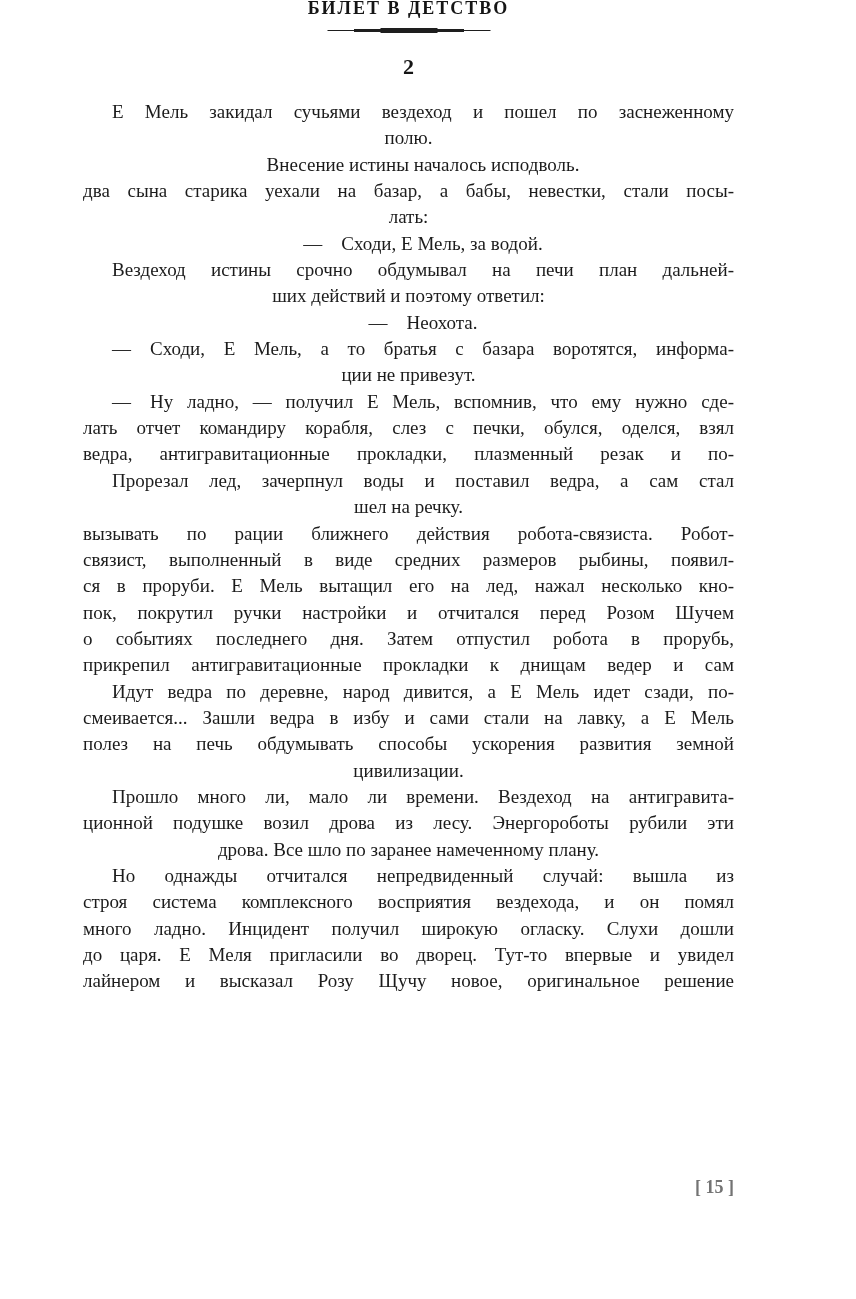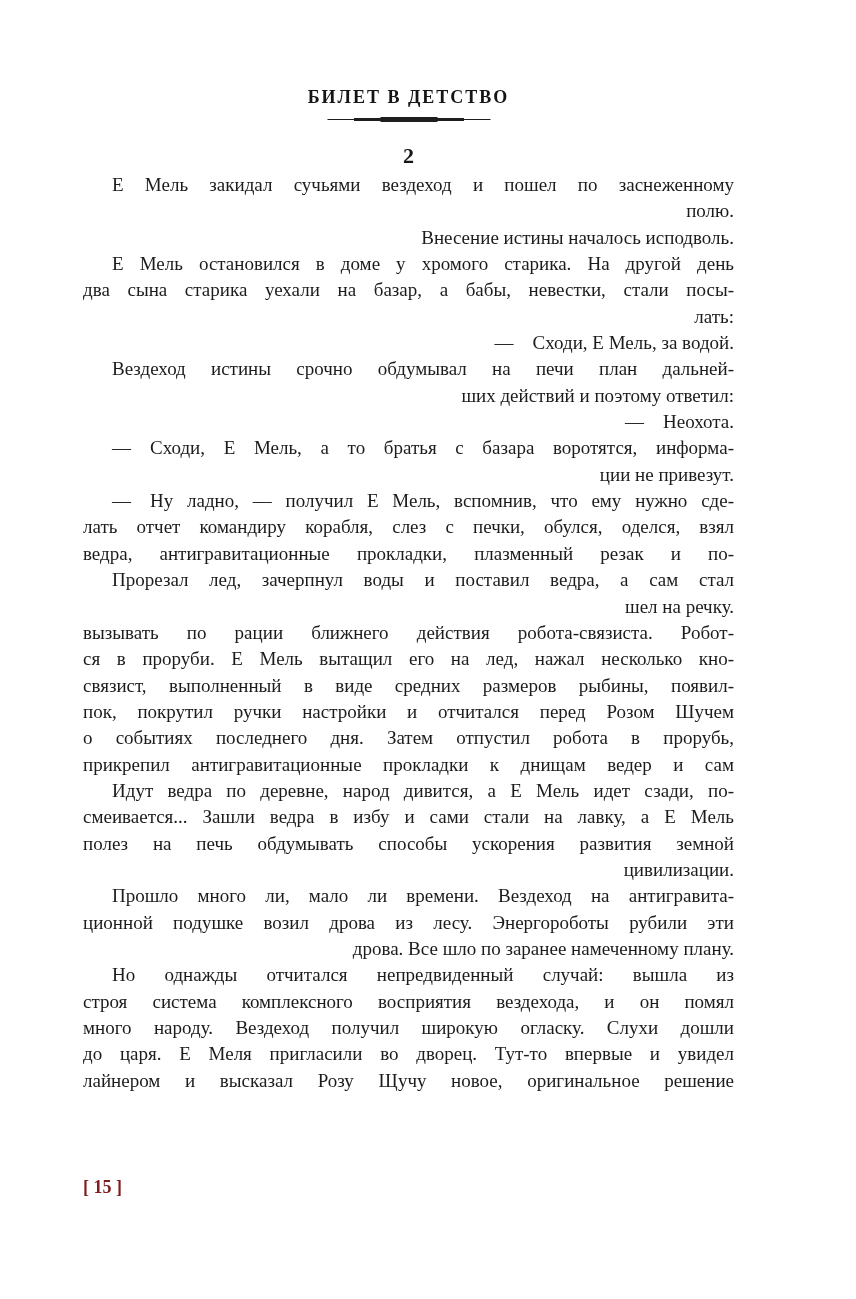--- a/index.html
+++ b/index.html
@@ -14,21 +14,20 @@
     background: #ffffff;
     font-family: "Liberation Serif", serif;
     color: #1c1c1c;
     overflow: hidden;
   }
   .column {
     margin-left: 83px;
     width: 651px;
   }
   .running-head {
-    padding-top: 89px;
     text-align: center;
     font-size: 18px;
     font-weight: 700;
     letter-spacing: 2px;
     line-height: 17px;
     color: #151515;
   }
   .divider {
     position: relative;
     width: 163px;
@@ -48,45 +47,45 @@
   .divider .rule-thick { top: 0.8px; width: 57px;  height: 4.8px; }
   .chapter-number {
     margin-top: 22px;
     text-align: center;
     font-size: 22px;
     font-weight: 700;
     line-height: 24px;
     color: #151515;
   }
   .body-text {
-    margin-top: 4px;
+    margin-top: 20px;
     height: 982px;
     overflow: hidden;
     font-size: 19px;
     line-height: 26.35px;
   }
   .line {
-    text-align: right;
+    text-align: center;
   }
   .line.just {
     text-align: justify;
     text-align-last: justify;
   }
   .line.indent {
     text-indent: 29px;
   }
   .folio {
     position: absolute;
     top: 1177px;
     left: 83px;
     width: 651px;
-    text-align: left;
+    text-align: right;
     font-size: 18px;
     font-weight: 700;
-    color: #7f1d1d;
+    color: #737373;
   }
 </style>
 </head>
 <body>
 
 <div class="page">
   <div class="column">
 
     <div class="running-head">БИЛЕТ В ДЕТСТВО</div>
 
@@ -95,50 +94,49 @@
       <span class="rule-med"></span>
       <span class="rule-thick"></span>
     </div>
 
     <div class="chapter-number">2</div>
 
     <div class="body-text">
         <div class="line indent just">Е Мель закидал сучьями вездеход и пошел по заснеженному</div>
         <div class="line">полю.</div>
         <div class="line indent">Внесение истины началось исподволь.</div>
-        <div class="line indent just">Е Мель остановился в доме у хромого старика. На другой день</div>
         <div class="line just">два сына старика уехали на базар, а бабы, невестки, стали посы-</div>
         <div class="line">лать:</div>
         <div class="line indent">— Сходи, Е Мель, за водой.</div>
         <div class="line indent just">Вездеход истины срочно обдумывал на печи план дальней-</div>
         <div class="line">ших действий и поэтому ответил:</div>
         <div class="line indent">— Неохота.</div>
         <div class="line indent just">— Сходи, Е Мель, а то братья с базара воротятся, информа-</div>
         <div class="line">ции не привезут.</div>
         <div class="line indent just">— Ну ладно, — получил Е Мель, вспомнив, что ему нужно сде-</div>
         <div class="line just">лать отчет командиру корабля, слез с печки, обулся, оделся, взял</div>
         <div class="line just">ведра, антигравитационные прокладки, плазменный резак и по-</div>
         <div class="line indent just">Прорезал лед, зачерпнул воды и поставил ведра, а сам стал</div>
         <div class="line">шел на речку.</div>
         <div class="line just">вызывать по рации ближнего действия робота-связиста. Робот-</div>
+        <div class="line just">связист, выполненный в виде средних размеров рыбины, появил-</div>
         <div class="line just">ся в проруби. Е Мель вытащил его на лед, нажал несколько кно-</div>
-        <div class="line just">связист, выполненный в виде средних размеров рыбины, появил-</div>
         <div class="line just">пок, покрутил ручки настройки и отчитался перед Розом Шучем</div>
         <div class="line just">о событиях последнего дня. Затем отпустил робота в прорубь,</div>
         <div class="line just">прикрепил антигравитационные прокладки к днищам ведер и сам</div>
         <div class="line indent just">Идут ведра по деревне, народ дивится, а Е Мель идет сзади, по-</div>
         <div class="line just">смеивается... Зашли ведра в избу и сами стали на лавку, а Е Мель</div>
         <div class="line just">полез на печь обдумывать способы ускорения развития земной</div>
         <div class="line">цивилизации.</div>
         <div class="line indent just">Прошло много ли, мало ли времени. Вездеход на антигравита-</div>
         <div class="line just">ционной подушке возил дрова из лесу. Энергороботы рубили эти</div>
         <div class="line">дрова. Все шло по заранее намеченному плану.</div>
         <div class="line indent just">Но однажды отчитался непредвиденный случай: вышла из</div>
         <div class="line just">строя система комплексного восприятия вездехода, и он помял</div>
-        <div class="line just">много народу. Вездеход получил широкую огласку. Слухи дошли</div>
+        <div class="line just">много ладно. Инцидент получил широкую огласку. Слухи дошли</div>
         <div class="line just">до царя. Е Меля пригласили во дворец. Тут-то впервые и увидел</div>
         <div class="line just">лайнером и высказал Розу Щучу новое, оригинальное решение</div>
       </div>
 
   </div>
 
   <div class="folio">[ 15 ]</div>
 </div>
 
 </body></html>

